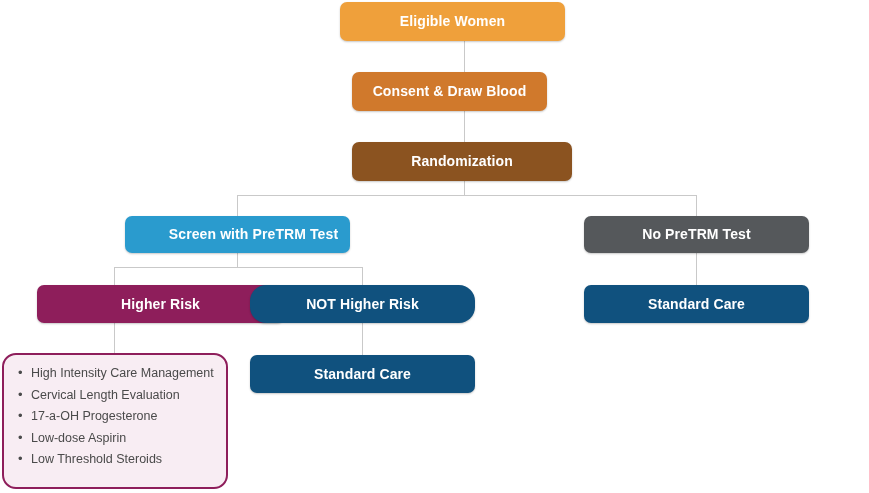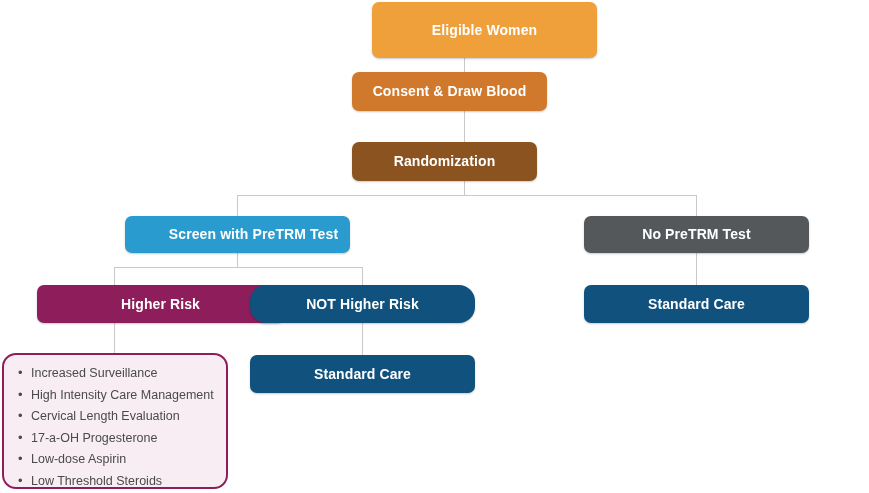--- a/index.html
+++ b/index.html
@@ -110,41 +110,40 @@
   <div class="conn conn-v" style="left:114px; top:267px; height:18px;"></div>
 
   <div class="conn conn-v" style="left:362px; top:267px; height:18px;"></div>
 
   <div class="conn conn-v" style="left:114px; top:323px; height:31px;"></div>
 
   <div class="conn conn-v" style="left:362px; top:323px; height:32px;"></div>
 
   <div class="conn conn-v" style="left:696px; top:253px; height:32px;"></div>
 
-  <div class="box box-eligible" style="left:372px; top:2px; width:225px; height:56px;">Eligible Women</div>
+  <div class="box box-eligible" style="left:340px; top:2px; width:225px; height:39px;">Eligible Women</div>
 
   <div class="box box-consent" style="left:352px; top:72px; width:195px; height:39px;">Consent &amp; Draw Blood</div>
 
-  <div class="box box-random" style="left:352px; top:142px; width:185px; height:39px;">Randomization</div>
+  <div class="box box-random" style="left:352px; top:142px; width:220px; height:39px;">Randomization</div>
 
   <div class="box box-screen" style="left:125px; top:216px; width:225px; height:37px;">Screen with PreTRM Test</div>
 
   <div class="box box-nopretrm" style="left:584px; top:216px; width:225px; height:37px;">No PreTRM Test</div>
 
   <div class="box box-higherrisk" style="left:2px; top:285px; width:247px; height:38px;margin-left:35px;">Higher Risk</div>
 
   <div class="box box-nothigher" style="left:250px; top:285px; width:225px; height:38px;border-radius:16px;">NOT Higher Risk</div>
 
   <div class="box box-standard" style="left:250px; top:355px; width:225px; height:38px;">Standard Care</div>
 
   <div class="box box-standard" style="left:584px; top:285px; width:225px; height:38px;">Standard Care</div>
 
   <div class="card" style="left:2px; top:353px; width:226px; height:136px;">
     <ul>
-      <li>Increased Surveillance</li>
       <li>High Intensity Care Management</li>
       <li>Cervical Length Evaluation</li>
       <li>17-a-OH Progesterone</li>
       <li>Low-dose Aspirin</li>
       <li>Low Threshold Steroids</li>
     </ul>
   </div>
 
 </div>
 

